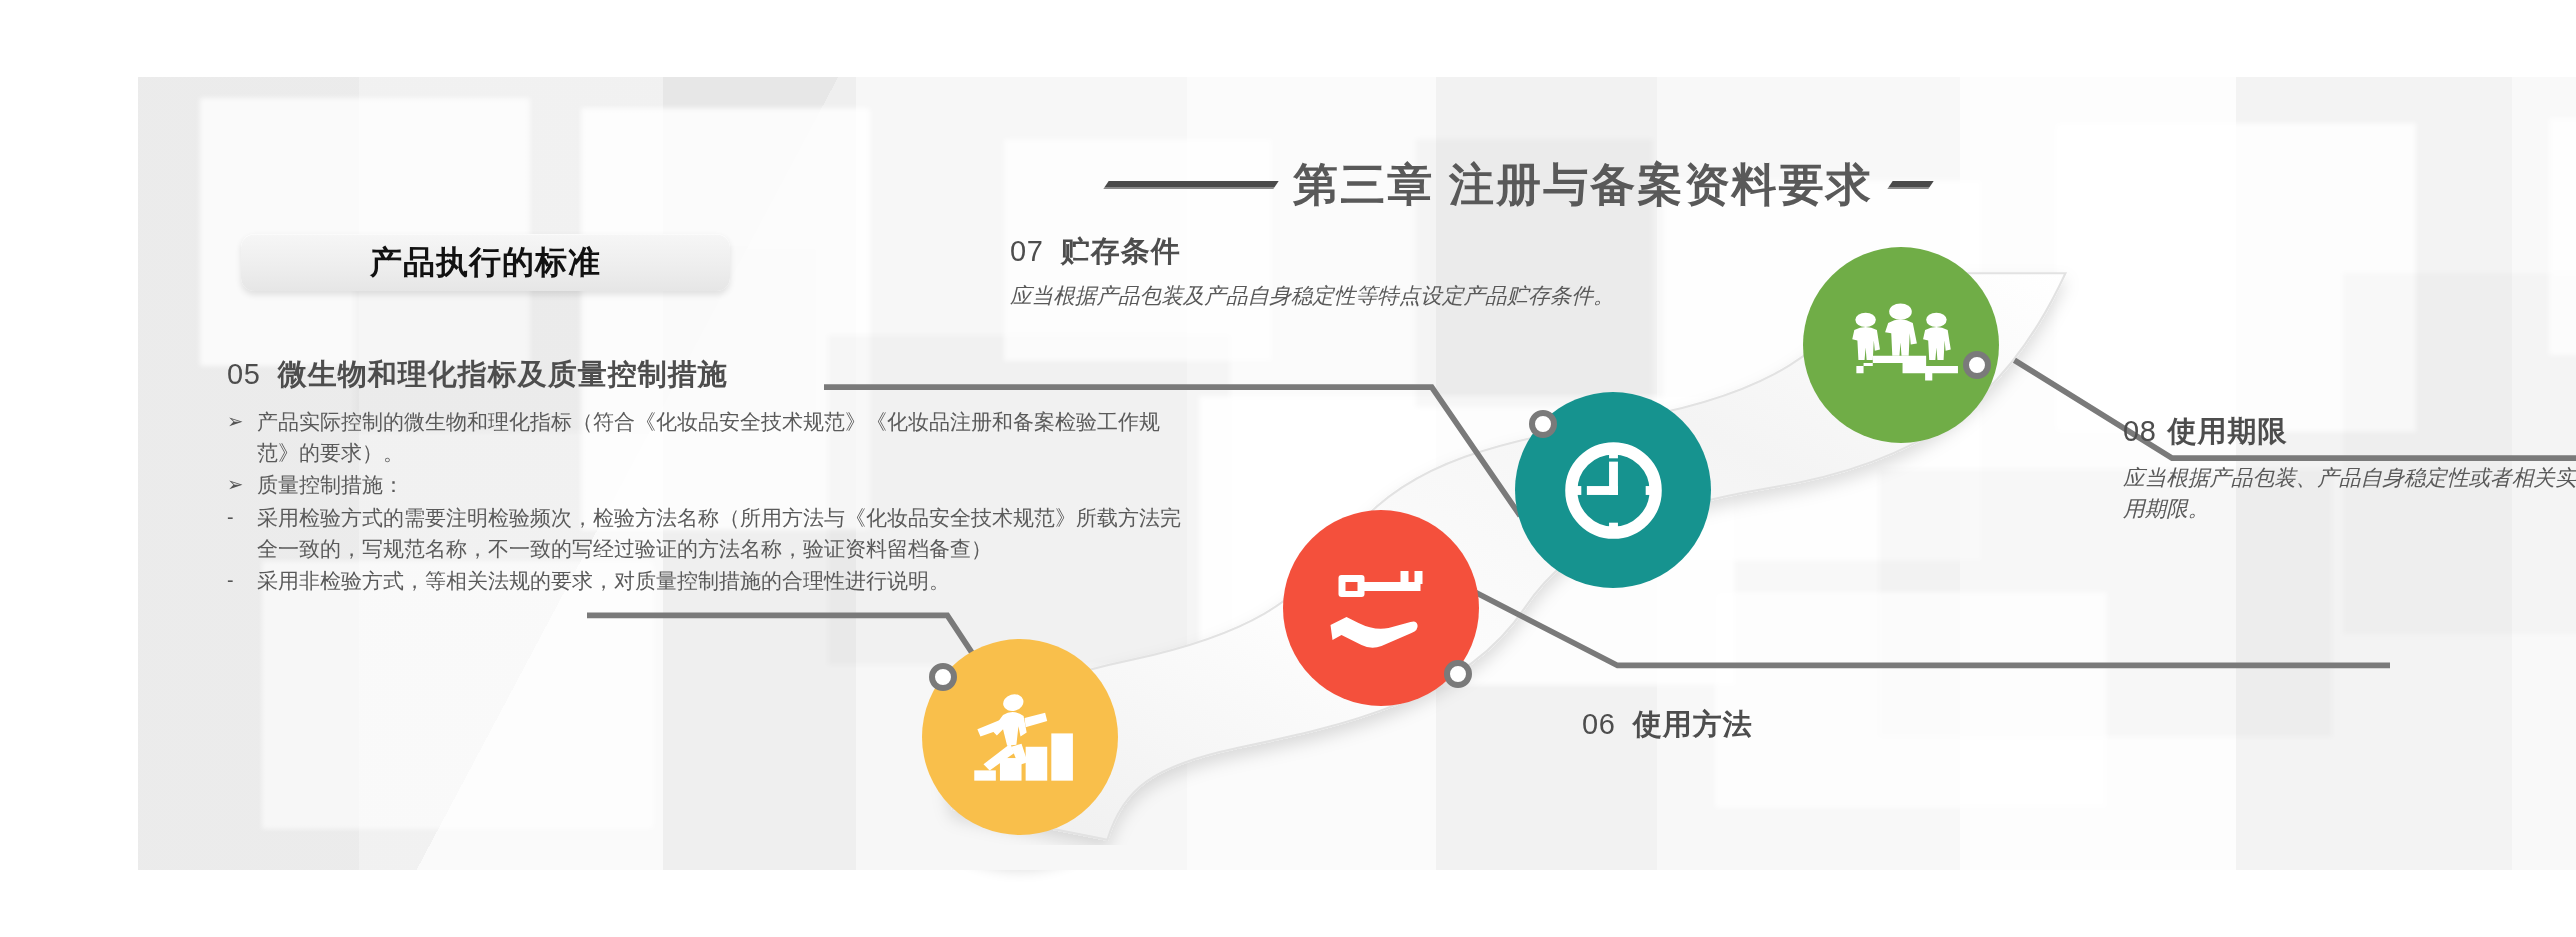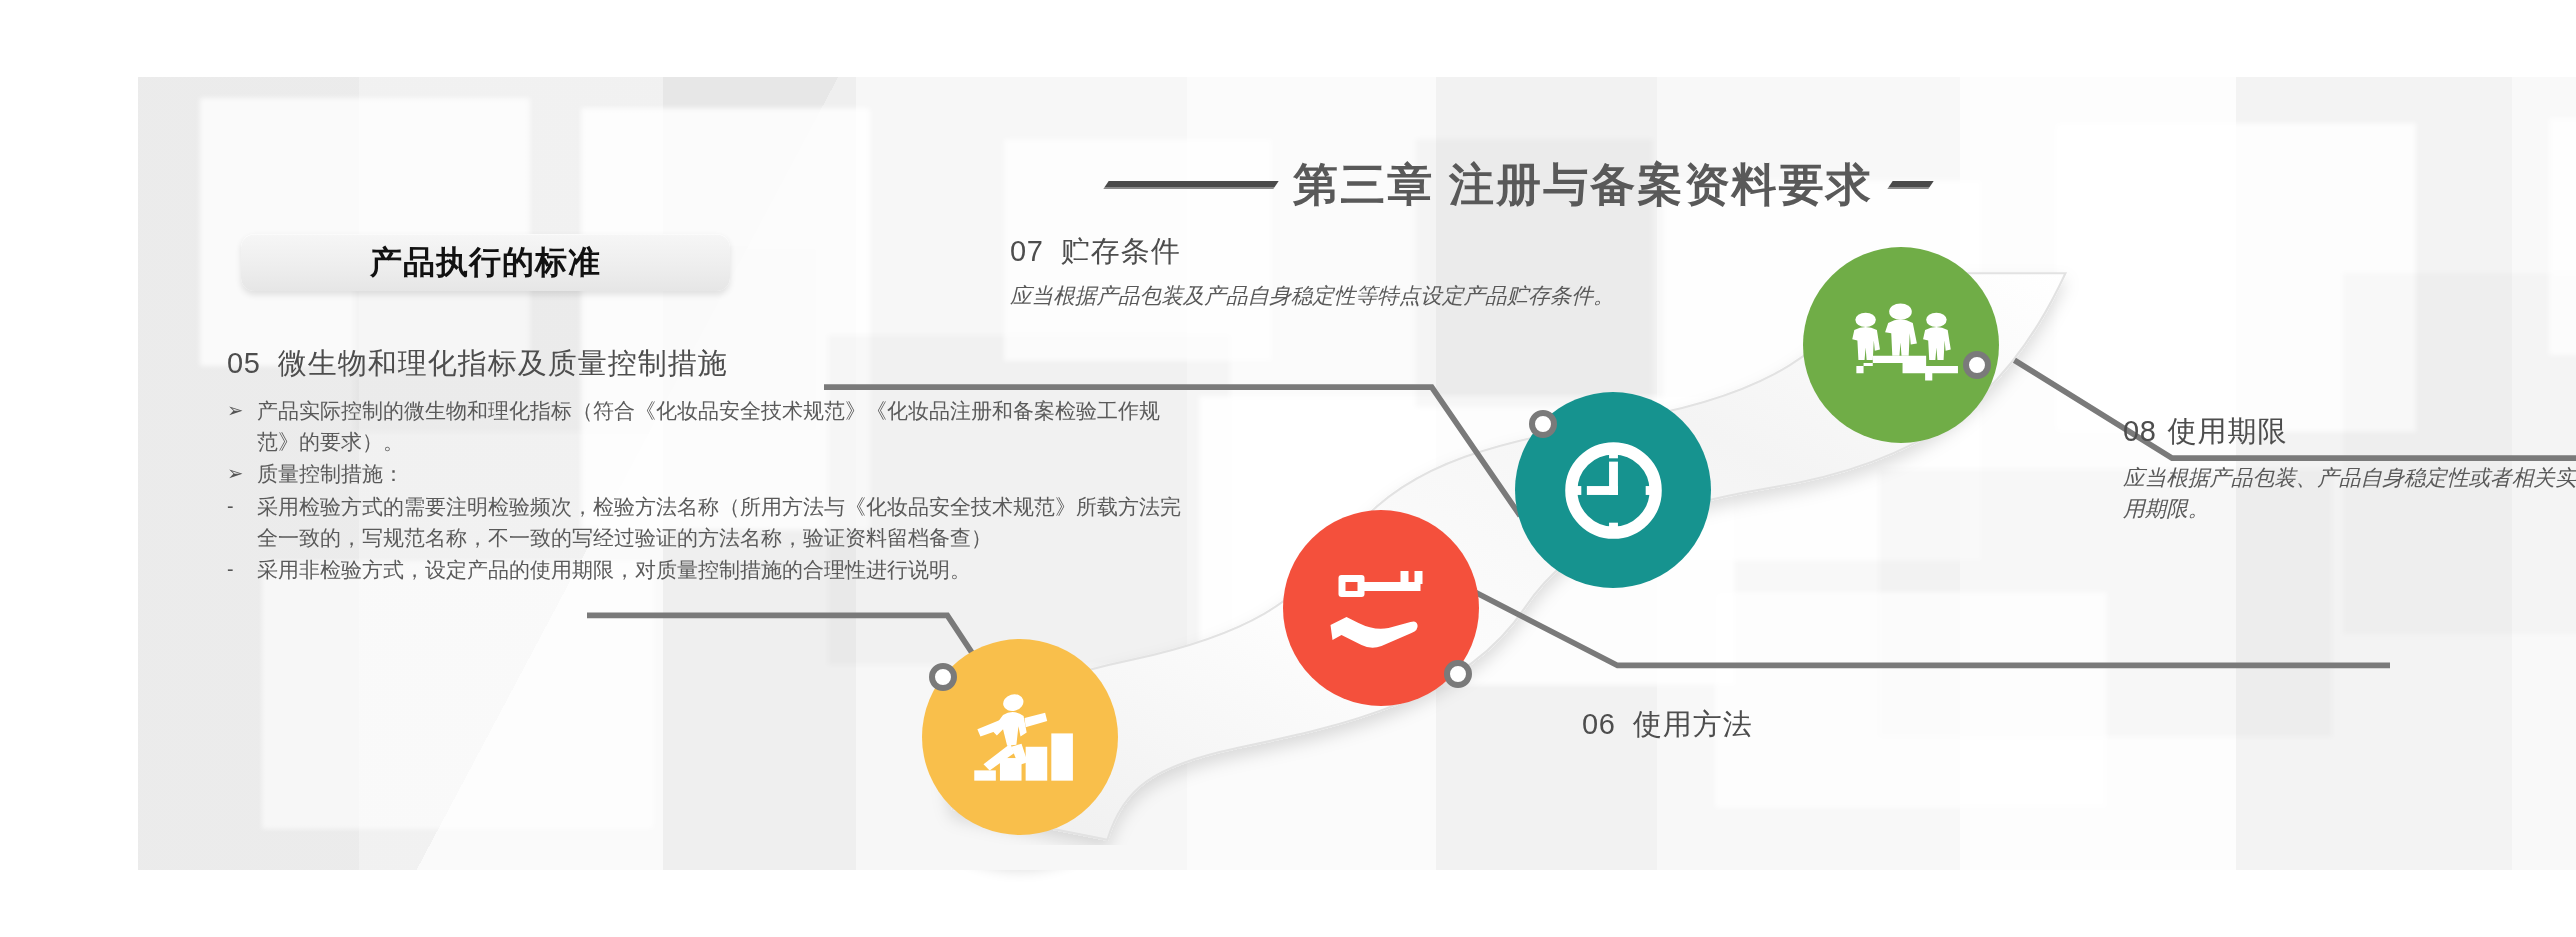--- a/index.html
+++ b/index.html
@@ -59,21 +59,21 @@
   .anchor{position:absolute;width:28px;height:28px;border-radius:50%;
           background:#ffffff;border:6.7px solid #7a7a7a;box-sizing:border-box;}
 
   
   .leader{position:absolute;}
 
   
   .block{position:absolute;color:#4f4f4f;}
   .hd{font-size:29px;color:#4d4d4d;white-space:nowrap;}
   .hd .num{font-weight:normal;letter-spacing:0.5px;}
-  .hd .nm{font-weight:normal;margin-left:17.5px;letter-spacing:1px;}
+  .hd .nm{font-weight:bold;margin-left:17.5px;letter-spacing:1px;}
   .body{font-size:21.6px;line-height:1.42;color:#595959;}
   .body p{margin:0;font-style:italic;}
   ul.blist{list-style:none;margin:0;padding:0;}
   ul.blist li{display:flex;align-items:flex-start;font-size:21px;line-height:1.48;color:#5a5a5a;margin-bottom:1px;}
   ul.blist li .mk{width:30px;flex:0 0 30px;color:#555;font-size:19.6px;line-height:1.55;}
   ul.blist li .tx{flex:1;}
 </style>
 </head>
 <body>
 
@@ -213,40 +213,40 @@
         <path d="M45 21 q12 -7 24 0 l4 20 -6 1 -1 -11 -1 22 -7 0 -1 -13 -1 13 -7 0 -1 -22 -6 -1 z"></path>
 
         <ellipse cx="92" cy="18" rx="10" ry="7"></ellipse>
         <path d="M81 28 q11 -6 22 0 l3 19 -5 1 -1 -10 -1 19 -6 0 -1 -12 -1 12 -6 0 -1 -19 -5 -1 z"></path>
 
         <path d="M2 63 h28 v-10 h52 v10 h31 v7 h-25 v7 h-7 v-7 h-22 v-10 h-38 v10 h-7 v-7 h-12 z"></path>
       </g>
     </svg>
   </div>
 
-  <div class="block" style="left:227px;top:344px;width:969px;">
+  <div class="block" style="left:227px;top:355px;width:969px;">
     <div class="hd">
       <span class="num">05</span><span class="nm">微生物和理化指标及质量控制措施</span>
     </div>
     <ul class="blist" style="margin-top:11.3px;">
       <li>
         <span class="mk">➢</span>
         <span class="tx">产品实际控制的微生物和理化指标（符合《化妆品安全技术规范》《化妆品注册和备案检验工作规范》的要求）。</span>
       </li>
       <li>
         <span class="mk">➢</span>
         <span class="tx">质量控制措施：</span>
       </li>
       <li>
         <span class="mk">-</span>
         <span class="tx">采用检验方式的需要注明检验频次，检验方法名称（所用方法与《化妆品安全技术规范》所载方法完全一致的，写规范名称，不一致的写经过验证的方法名称，验证资料留档备查）</span>
       </li>
       <li>
         <span class="mk">-</span>
-        <span class="tx">采用非检验方式，设定产品的使用期限，对质量控制措施的合理性进行说明。</span>
+        <span class="tx">采用非检验方式，等相关法规的要求，对质量控制措施的合理性进行说明。</span>
       </li>
     </ul>
   </div>
 
   <div class="block" style="left:1010px;top:232px;width:680px;">
     <div class="hd">
       <span class="num">07</span><span class="nm">贮存条件</span>
     </div>
     <div class="body" style="margin-top:9.3px;width:644px;">
       <p>应当根据产品包装及产品自身稳定性等特点设定产品贮存条件。</p>

